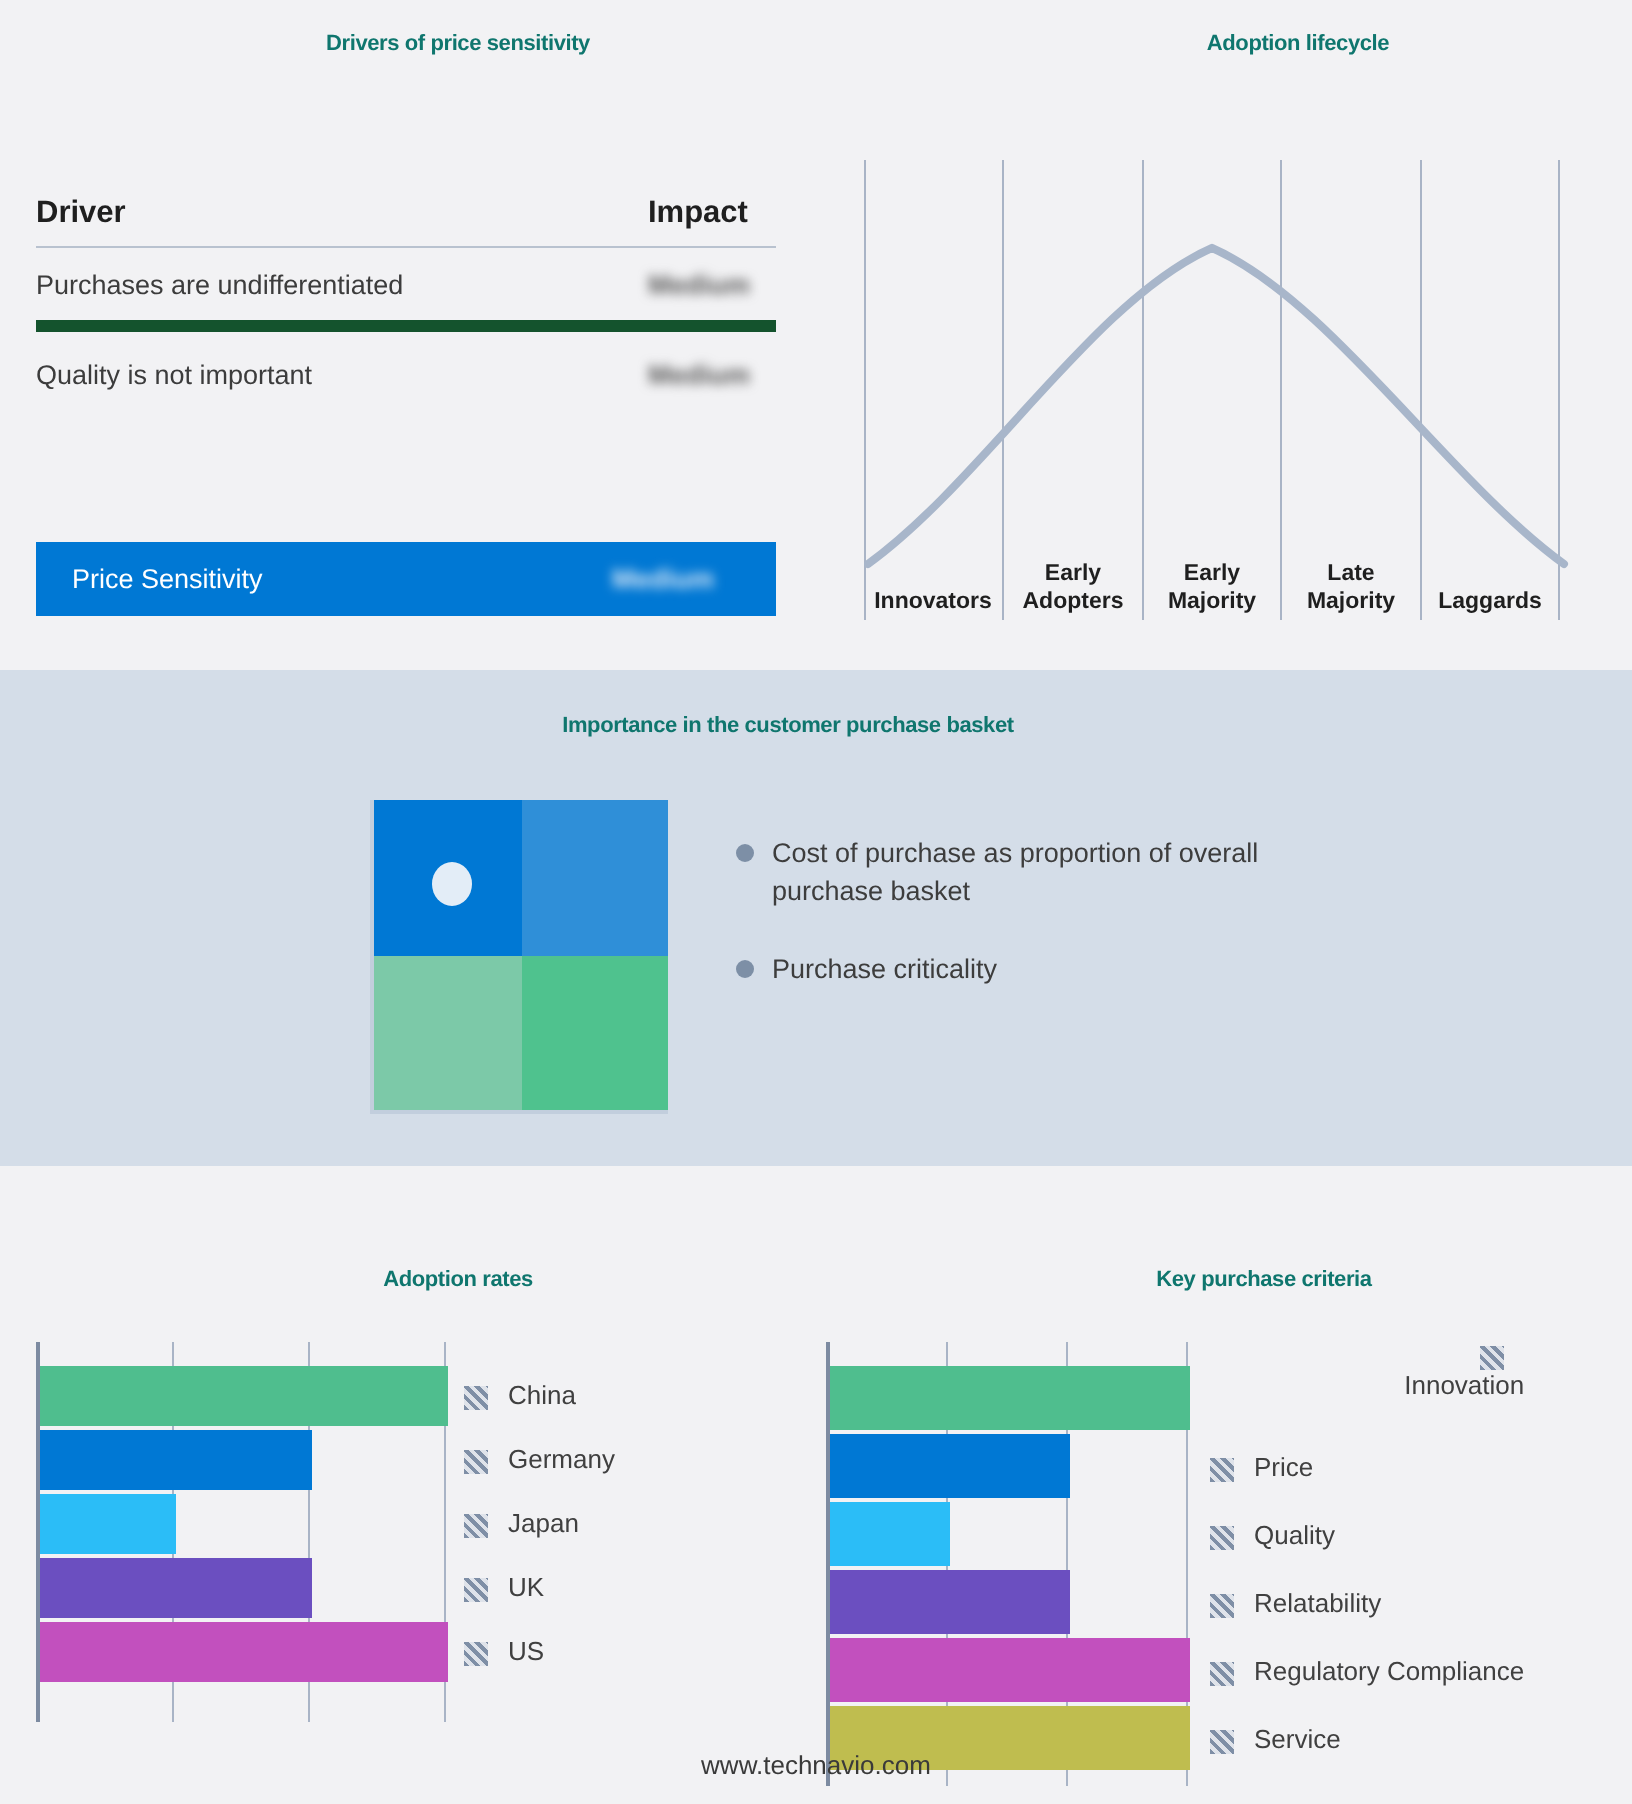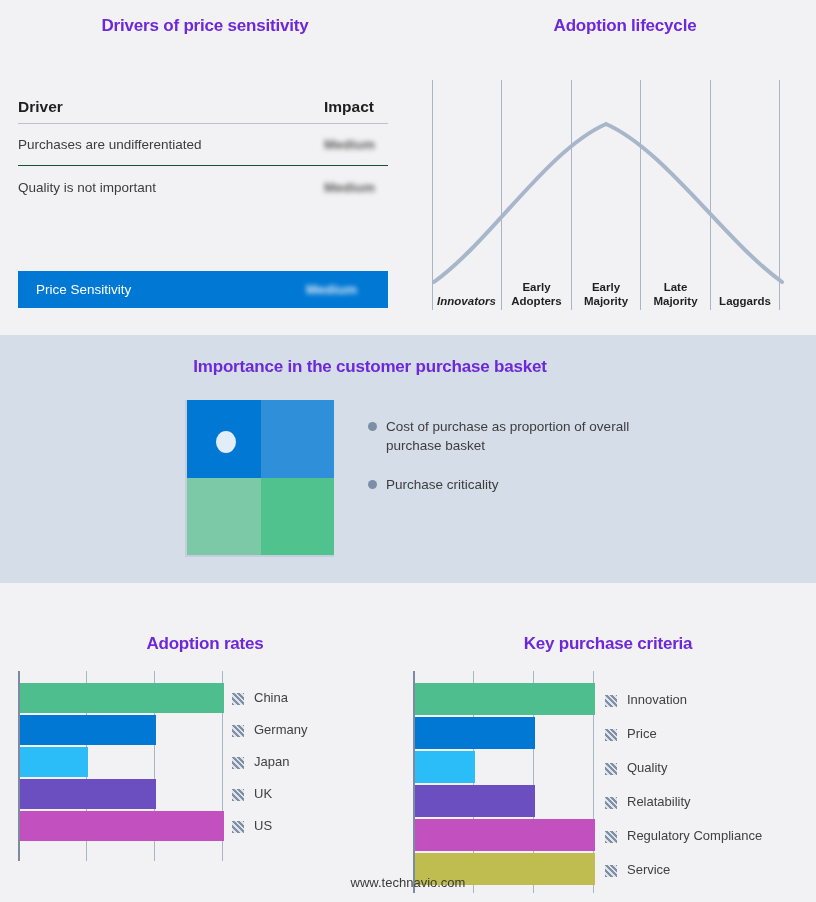--- a/index.html
+++ b/index.html
@@ -11,25 +11,26 @@
     height: 902px;
     background: #f2f2f4;
     font-family: "Liberation Sans", sans-serif;
     color: #2d2d2d;
     overflow: hidden;
     position: relative;
   }
 
   
   .panel-title {
-    font-size: 17px;
+    font-size: 11px;
     font-weight: bold;
-    color: #6d28d9;
+    color: #0f766e;
     text-align: center;
     letter-spacing: -0.2px;
+    padding-left: 24px;
   }
 
   
   #section-top {
     position: absolute;
     left: 0; top: 0;
     width: 816px; height: 335px;
     background: #f2f2f4;
   }
 
@@ -55,21 +56,21 @@
   }
   .dt-head {
     height: 34px;
     border-bottom: 1px solid #b9c2cf;
   }
   .dt-head .dt-driver, .dt-head .dt-impact {
     font-size: 15.5px;
     font-weight: bold;
     color: #1f1f1f;
   }
-  .dt-body-row { border-bottom: 1px solid #14532d; }
+  .dt-body-row { border-bottom: 6px solid #14532d; }
   .dt-body-row:last-of-type { border-bottom: none; }
   .dt-driver { font-size: 13.5px; color: #3c3c3c; }
   .dt-impact {
     font-size: 13.5px;
     color: #4a4a4a;
     min-width: 64px;
     text-align: left;
   }
   .blurred {
     filter: blur(2.6px);
@@ -281,21 +282,21 @@
       <div class="lc-gridline" style="left:69px;"></div>
       <div class="lc-gridline" style="left:139px;"></div>
       <div class="lc-gridline" style="left:208px;"></div>
       <div class="lc-gridline" style="left:278px;"></div>
       <div class="lc-gridline" style="left:347px;"></div>
 
       <svg id="lifecycle-curve" width="358" height="230" viewBox="0 0 358 230">
         <path d="M 2 202 C 60 160, 115 70, 174 44 C 233 70, 292 160, 350 202" fill="none" stroke="#a8b6ca" stroke-width="4" stroke-linecap="round"></path>
       </svg>
 
-      <div class="lc-label" style="left:0px;   width:69px;font-style:italic;">
+      <div class="lc-label" style="left:0px;   width:69px;">
         <span>Innovators</span>
       </div>
       <div class="lc-label" style="left:70px;  width:69px;">
         <span>Early</span><br>
         <span>Adopters</span>
       </div>
       <div class="lc-label" style="left:140px; width:68px;">
         <span>Early</span><br>
         <span>Majority</span>
       </div>
@@ -386,41 +387,41 @@
         <div class="bp-gridline" style="left: 180px; height: 222px;"></div>
         <div class="bp-bar" title="Innovation" style="top: 12px; height: 32px; width: 180px; background: rgb(79, 190, 142);"></div>
         <div class="bp-bar" title="Price" style="top: 46px; height: 32px; width: 120px; background: rgb(0, 120, 212);"></div>
         <div class="bp-bar" title="Quality" style="top: 80px; height: 32px; width: 60px; background: rgb(43, 189, 247);"></div>
         <div class="bp-bar" title="Relatability" style="top: 114px; height: 32px; width: 120px; background: rgb(107, 79, 192);"></div>
         <div class="bp-bar" title="Regulatory Compliance" style="top: 148px; height: 32px; width: 180px; background: rgb(194, 80, 190);"></div>
         <div class="bp-bar" title="Service" style="top: 182px; height: 32px; width: 180px; background: rgb(191, 189, 79);"></div>
       </div>
 
     <div class="bar-legend" id="criteria-legend" style="left:205px; top:62px;">
+        <div class="blg-item" style="height: 34px; flex-direction: column;">
+          <span class="blg-swatch"></span>
+          <span class="blg-label">Innovation</span>
+        </div>
         <div class="blg-item" style="height: 34px;">
           <span class="blg-swatch"></span>
-          <span class="blg-label">Innovation</span>
+          <span class="blg-label">Price</span>
         </div>
         <div class="blg-item" style="height: 34px;">
           <span class="blg-swatch"></span>
-          <span class="blg-label">Price</span>
+          <span class="blg-label">Quality</span>
         </div>
         <div class="blg-item" style="height: 34px;">
           <span class="blg-swatch"></span>
-          <span class="blg-label">Quality</span>
+          <span class="blg-label">Relatability</span>
         </div>
         <div class="blg-item" style="height: 34px;">
           <span class="blg-swatch"></span>
-          <span class="blg-label">Relatability</span>
+          <span class="blg-label">Regulatory Compliance</span>
         </div>
         <div class="blg-item" style="height: 34px;">
           <span class="blg-swatch"></span>
-          <span class="blg-label">Regulatory Compliance</span>
-        </div>
-        <div class="blg-item" style="height: 34px;">
-          <span class="blg-swatch"></span>
           <span class="blg-label">Service</span>
         </div>
       </div>
   </div>
 </div>
 
 <div id="footer">www.technavio.com</div>
 
 </body></html>

